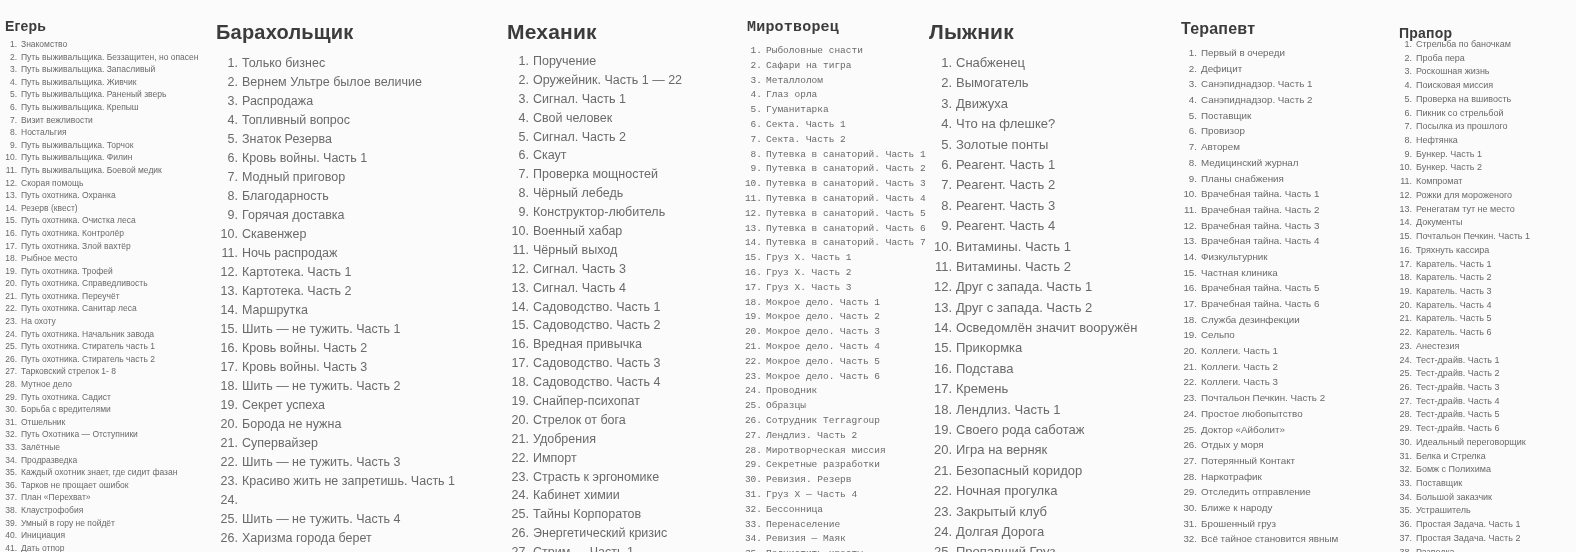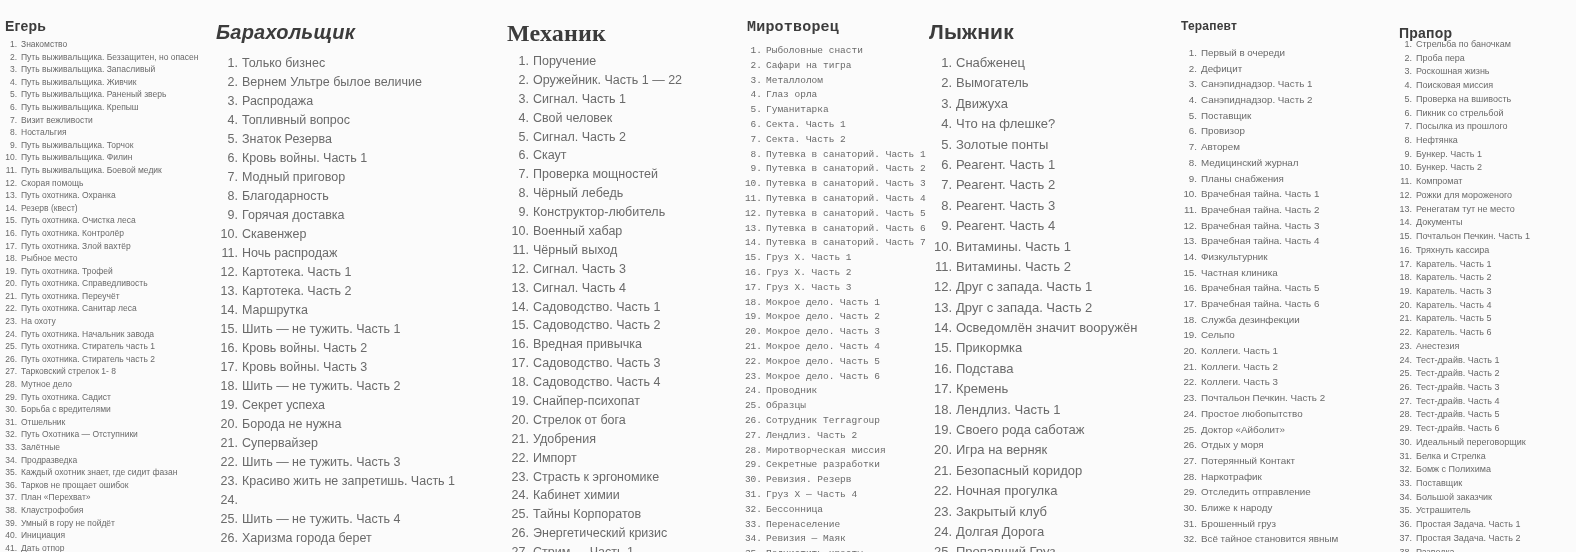--- a/index.html
+++ b/index.html
@@ -25,49 +25,49 @@
 
   
   .c0{left:5px;width:202px;}
   .c0 .col-title{font-size:14px;margin-top:3px;}
   .c0 .quest-list{top:23px;}
   .c0 .quest-row{font-size:8.5px;height:12.6px;line-height:12.6px;}
   .c0 .num{flex-basis:16px;}
 
   
   .c1{left:216px;width:278px;}
-  .c1 .col-title{font-size:20px;margin-top:5px;font-style:italic;}
+  .c1 .col-title{font-size:20px;margin-top:5px;}
   .c1 .quest-list{top:39px;}
   .c1 .quest-row{font-size:12.5px;height:19px;line-height:19px;}
   .c1 .num{flex-basis:26px;}
 
   
   .c2{left:507px;width:242px;}
-  .c2 .col-title{font-size:24px;margin-top:4px;font-family:Liberation Serif, serif;}
+  .c2 .col-title{font-size:21px;margin-top:4px;}
   .c2 .quest-list{top:37px;}
   .c2 .quest-row{font-size:12.5px;height:18.9px;line-height:18.9px;}
   .c2 .num{flex-basis:26px;}
 
   
   .c3{left:747px;width:186px;font-family:Liberation Mono, monospace;}
   .c3 .col-title{font-size:15px;margin-top:4px;}
   .c3 .quest-list{top:29px;}
   .c3 .quest-row{font-size:9.5px;height:14.8px;line-height:14.8px;}
   .c3 .num{flex-basis:19px;}
 
   
   .c4{left:929px;width:244px;}
   .c4 .col-title{font-size:21px;margin-top:4px;}
   .c4 .quest-list{top:38px;}
   .c4 .quest-row{font-size:13px;height:20.4px;line-height:20.4px;}
   .c4 .num{flex-basis:27px;}
 
   
   .c5{left:1181px;width:198px;}
-  .c5 .col-title{font-size:12px;margin-top:4px;}
+  .c5 .col-title{font-size:16px;margin-top:4px;}
   .c5 .quest-list{top:30px;}
   .c5 .quest-row{font-size:9.8px;height:15.7px;line-height:15.7px;}
   .c5 .num{flex-basis:20px;}
 
   
   .c6{left:1399px;width:176px;}
   .c6 .col-title{font-size:14px;margin-top:10px;}
   .c6 .quest-list{top:23px;}
   .c6 .quest-row{font-size:9px;height:13.73px;line-height:13.73px;}
   .c6 .num{flex-basis:17px;}

